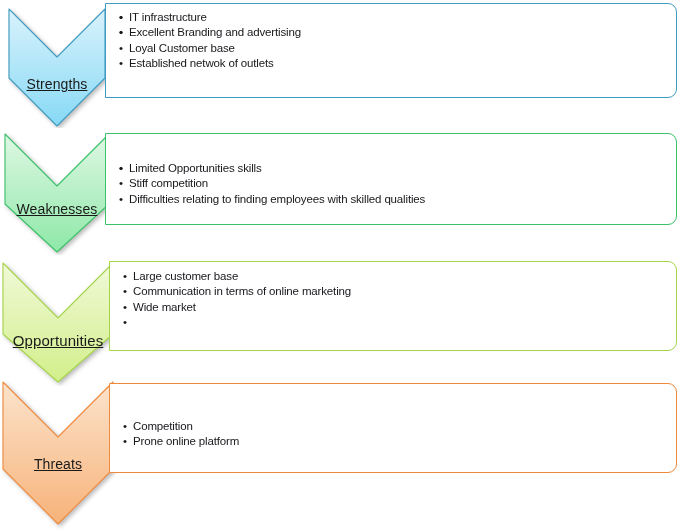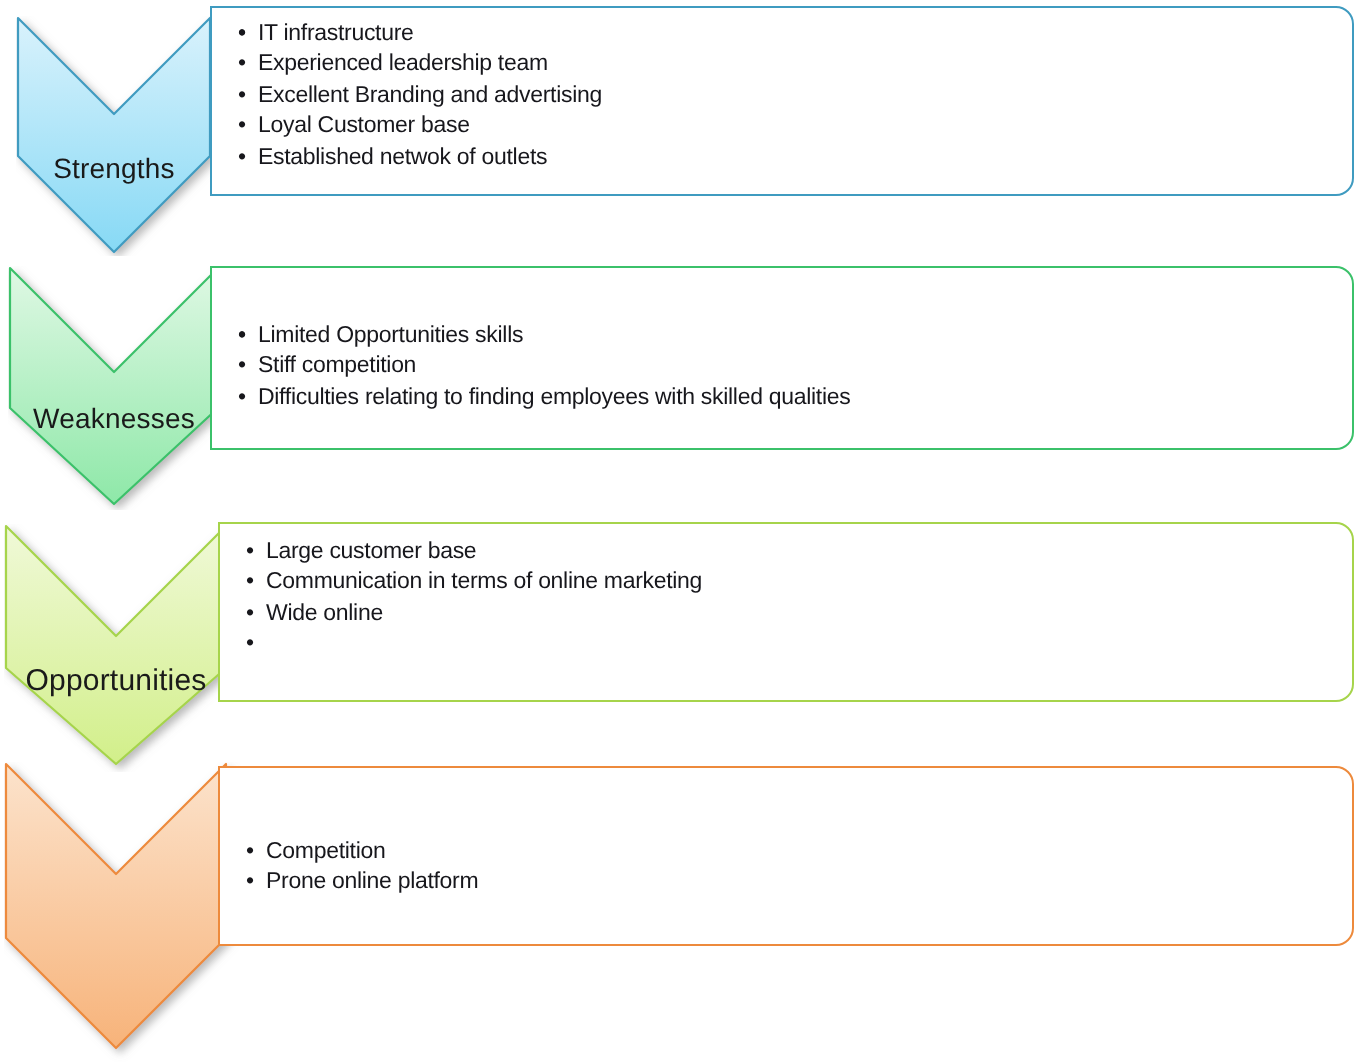--- a/index.html
+++ b/index.html
@@ -47,20 +47,21 @@
     position: absolute;
     left: 0;
     width: 100%;
     text-align: center;
     color: #1a1a1a;
     font-size: 14px;
     font-family: "Liberation Sans", sans-serif;
     letter-spacing: 0.1px;
     white-space: nowrap;
     pointer-events: none;
+    text-decoration: underline;
   }
 
   
   .swot-box {
     position: absolute;
     background: #ffffff;
     border-style: solid;
     border-width: 1px;
     border-top-left-radius: 0px;
     border-bottom-left-radius: 0px;
@@ -114,21 +115,21 @@
         <polygon points="1,1 97,1 97,69 49,117 1,69" fill="url(#grad-strengths)" stroke="#3F9BC0" stroke-width="1" filter="url(#sh-strengths)" style="display:none"></polygon>
         <path d="M 1,1 L 49,49 L 97,1 L 97,70 L 49,118 L 1,70 Z" fill="url(#grad-strengths)" stroke="#3F9BC0" stroke-width="1.1" stroke-linejoin="round" filter="url(#sh-strengths)"></path>
       </svg>
       <div class="chevron-label" style="top:68px; width:98px; left:0;">Strengths</div>
     </div>
 
     <div class="swot-box" style="left:105px; top:3px; width:572px; height:95px; border-color:#3F9BC0; padding:6px 0 0 12px;">
       <ul class="swot-list">
         <li><span class="bullet">•</span></li>
         <li><span class="bullet">•</span><span>IT infrastructure</span></li>
-        <li><span class="bullet">•</span><span>Experienced leadership team</span></li>
+        <li><span class="bullet">•</span></li>
         <li><span class="bullet">•</span><span>Excellent Branding and advertising</span></li>
         <li><span class="bullet">•</span><span>Loyal Customer base</span></li>
         <li><span class="bullet">•</span><span>Established netwok of outlets</span></li>
       </ul>
     </div>
   </div>
 
   <div class="swot-row row-1">
 
     <div class="chevron-wrap" style="left:4px; top:11px;">
@@ -172,41 +173,42 @@
         </defs>
         <path d="M 1,1 L 56,56 L 111,1 L 111,72 L 56,120 L 1,72 Z" fill="url(#grad-opportunities)" stroke="#A6D44B" stroke-width="1.1" stroke-linejoin="round" filter="url(#sh-opportunities)"></path>
       </svg>
       <div class="chevron-label" style="top:70px; width:112px; left:0; font-size:15px;">Opportunities</div>
     </div>
 
     <div class="swot-box" style="left:109px; top:21px; width:568px; height:90px; border-color:#A6D44B; padding:7px 0 0 12px;">
       <ul class="swot-list">
         <li><span class="bullet">•</span><span>Large customer base</span></li>
         <li><span class="bullet">•</span><span>Communication in terms of online marketing</span></li>
-        <li><span class="bullet">•</span><span>Wide online</span></li>
+        <li><span class="bullet">•</span><span>Wide market</span></li>
         <li><span class="bullet">•</span></li>
       </ul>
     </div>
   </div>
 
   <div class="swot-row row-3">
 
     <div class="chevron-wrap" style="left:2px; top:9px;">
       <svg width="126" height="152" viewBox="0 0 126 152" xmlns="http://www.w3.org/2000/svg">
         <defs>
           <linearGradient id="grad-threats" x1="0" y1="0" x2="0" y2="1">
             <stop offset="0%" stop-color="#FCE3CC"></stop>
             <stop offset="100%" stop-color="#F7B37A"></stop>
           </linearGradient>
           <filter id="sh-threats" x="-30%" y="-30%" width="180%" height="180%">
             <feDropShadow dx="2" dy="2" stdDeviation="2" flood-color="#808080" flood-opacity="0.55"></feDropShadow>
           </filter>
         </defs>
         <path d="M 1,1 L 56,56 L 111,1 L 111,88 L 56,143 L 1,88 Z" fill="url(#grad-threats)" stroke="#ED8A3C" stroke-width="1.1" stroke-linejoin="round" filter="url(#sh-threats)"></path>
       </svg>
+      <div class="chevron-label" style="top:75px; width:112px; left:0;">Threats</div>
     </div>
 
     <div class="swot-box" style="left:109px; top:11px; width:568px; height:90px; border-color:#ED8A3C; padding:35px 0 0 12px;">
       <ul class="swot-list">
         <li><span class="bullet">•</span><span>Competition</span></li>
         <li><span class="bullet">•</span><span>Prone online platform</span></li>
       </ul>
     </div>
   </div>
 

